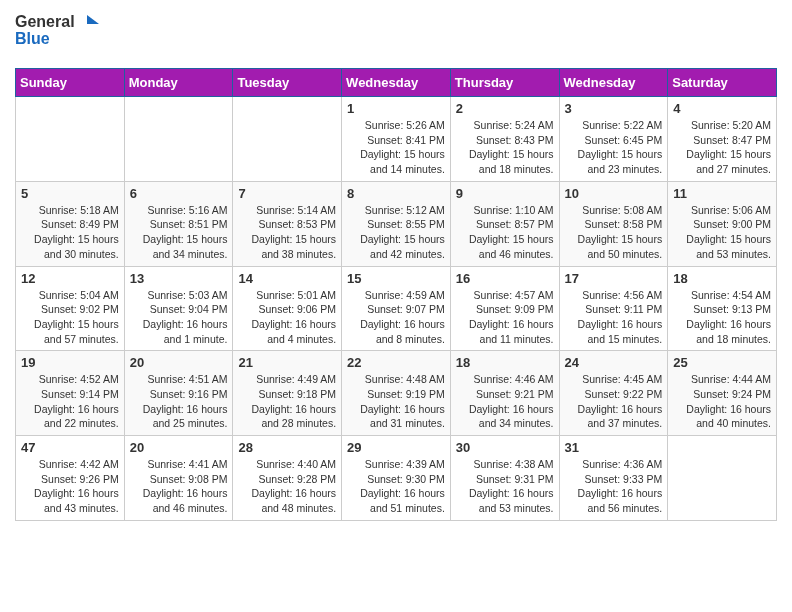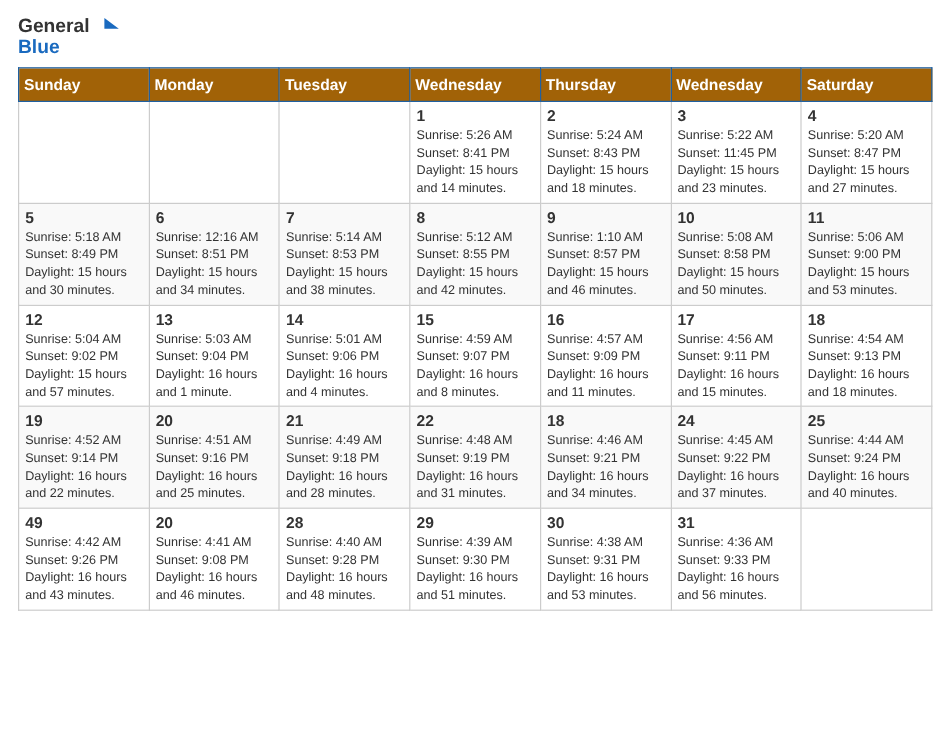--- a/index.html
+++ b/index.html
@@ -7,21 +7,21 @@
       font-family: Arial, sans-serif;
       background: #fff;
       width: 792px;
       min-height: 612px;
       padding: 10px 15px 15px 15px;
     }
     .header {
       display: flex;
       justify-content: space-between;
       align-items: flex-end;
-      margin-bottom: 8px;
+      margin-bottom: 20px;
     }
     .logo {
       display: flex;
       align-items: center;
       gap: 2px;
     }
     .title-block {
       text-align: right;
     }
     .title-month {
@@ -32,21 +32,21 @@
     .title-location {
       font-size: 16px;
       color: #555;
     }
     .calendar {
       width: 100%;
       border-collapse: collapse;
       border: 1px solid #ccc;
     }
     .calendar th {
-      background-color: #a16207;
+      background-color: #a21caf;
       color: #fff;
       font-size: 13px;
       font-weight: bold;
       padding: 6px 4px;
       text-align: left;
       border: 1px solid #2060a0;
     }
     .calendar td {
       vertical-align: top;
       border: 1px solid #ccc;
@@ -62,20 +62,21 @@
     }
     .day-num {
       font-size: 13px;
       font-weight: bold;
       margin-bottom: 2px;
     }
     .day-info {
       font-size: 10.5px;
       line-height: 1.4;
       color: #333;
+      text-align: right;
     }
     .empty-cell {
       background: #f5f5f5;
     }
   </style>
 </head>
 <body>
 
 <div class="header">
   <div class="logo">
@@ -116,40 +117,40 @@
         </td>
         <td>
           <div class="day-num">2</div>
           <div class="day-info">Sunrise: 5:24 AM
 Sunset: 8:43 PM
 Daylight: 15 hours and 18 minutes.</div>
         </td>
         <td>
           <div class="day-num">3</div>
           <div class="day-info">Sunrise: 5:22 AM
-Sunset: 11:45 PM
+Sunset: 6:45 PM
 Daylight: 15 hours and 23 minutes.</div>
         </td>
         <td>
           <div class="day-num">4</div>
           <div class="day-info">Sunrise: 5:20 AM
 Sunset: 8:47 PM
 Daylight: 15 hours and 27 minutes.</div>
         </td>
       </tr>
       <tr>
         <td>
           <div class="day-num">5</div>
           <div class="day-info">Sunrise: 5:18 AM
 Sunset: 8:49 PM
 Daylight: 15 hours and 30 minutes.</div>
         </td>
         <td>
           <div class="day-num">6</div>
-          <div class="day-info">Sunrise: 12:16 AM
+          <div class="day-info">Sunrise: 5:16 AM
 Sunset: 8:51 PM
 Daylight: 15 hours and 34 minutes.</div>
         </td>
         <td>
           <div class="day-num">7</div>
           <div class="day-info">Sunrise: 5:14 AM
 Sunset: 8:53 PM
 Daylight: 15 hours and 38 minutes.</div>
         </td>
         <td>
@@ -260,21 +261,21 @@
         </td>
         <td>
           <div class="day-num">25</div>
           <div class="day-info">Sunrise: 4:44 AM
 Sunset: 9:24 PM
 Daylight: 16 hours and 40 minutes.</div>
         </td>
       </tr>
       <tr>
         <td>
-          <div class="day-num">49</div>
+          <div class="day-num">47</div>
           <div class="day-info">Sunrise: 4:42 AM
 Sunset: 9:26 PM
 Daylight: 16 hours and 43 minutes.</div>
         </td>
         <td>
           <div class="day-num">20</div>
           <div class="day-info">Sunrise: 4:41 AM
 Sunset: 9:08 PM
 Daylight: 16 hours and 46 minutes.</div>
         </td>

